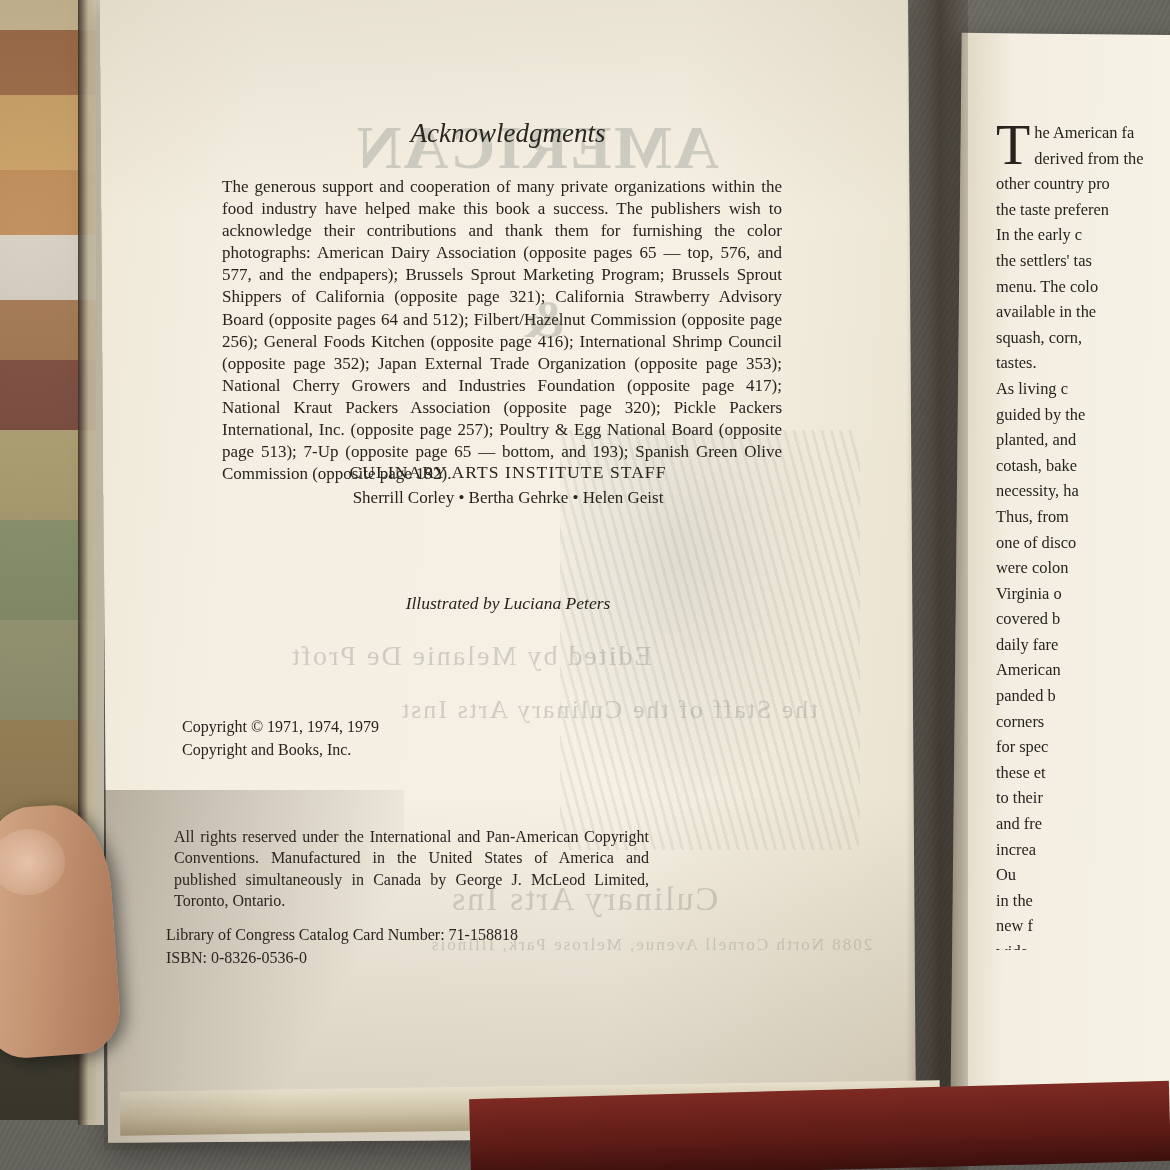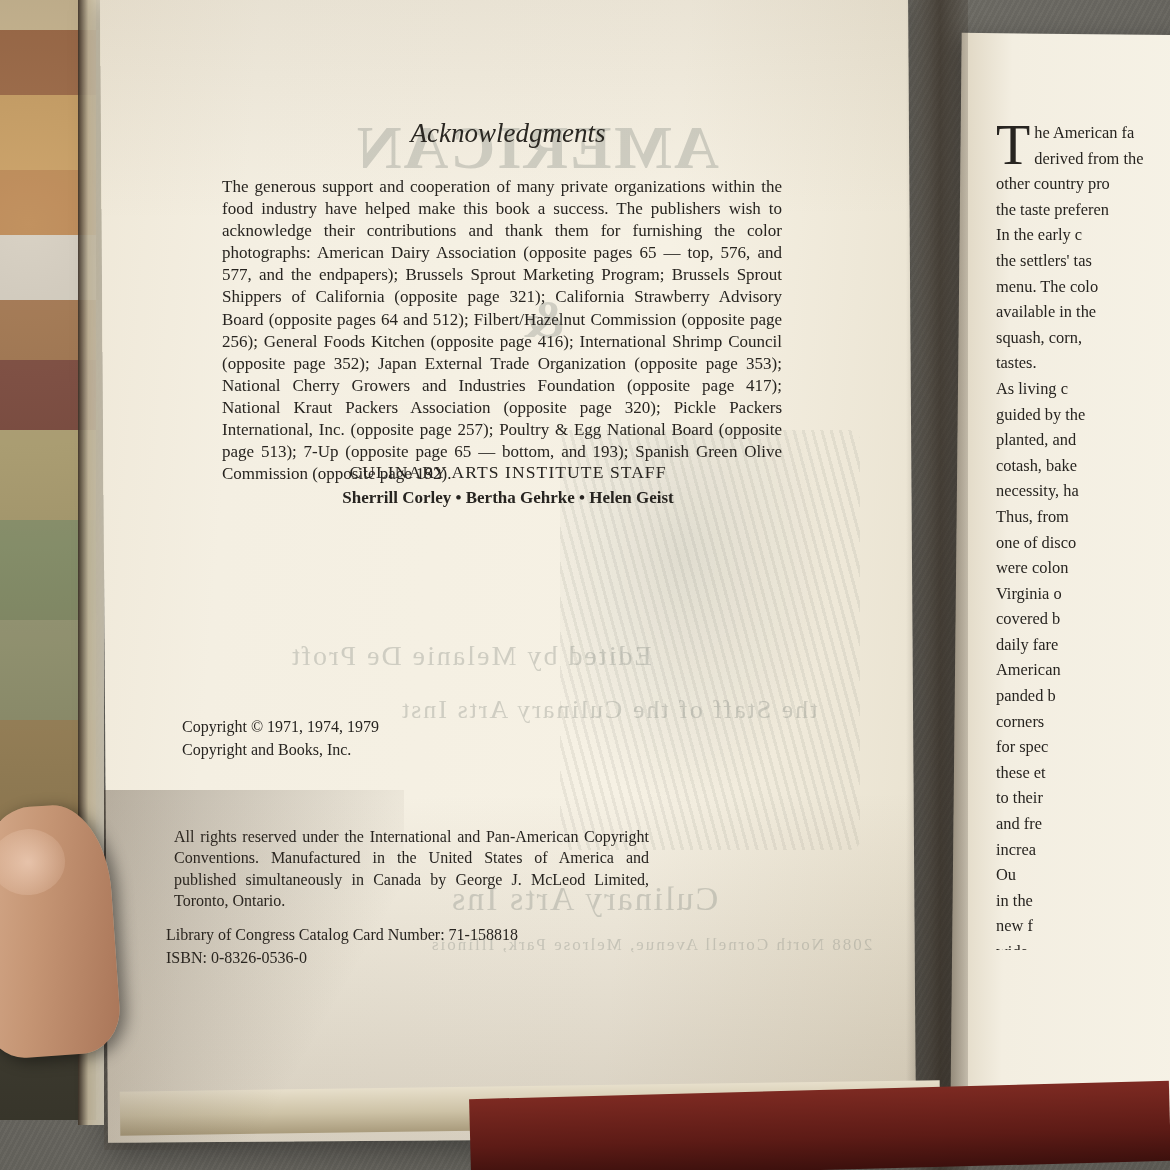--- a/index.html
+++ b/index.html
@@ -214,21 +214,20 @@
     color: #272420;
   }
   .staff .heading {
     font-size: 17.5px;
     letter-spacing: 1.1px;
   }
   .staff .names {
     font-size: 17px;
     line-height: 1.42;
     margin-top: 3px;
-    font-weight: bold;
   }
   .credit {
     position: absolute;
     left: 0; right: 0;
     text-align: center;
     font-style: italic;
     font-size: 17.5px;
     color: #272420;
   }
   .credit.designed { top: 562px; }
@@ -306,20 +305,21 @@
   <div class="content">
     <div class="ack-title">Acknowledgments</div>
 
     <div class="ack-body">The generous support and cooperation of many private organizations within the food industry have helped make this book a success. The publishers wish to acknowledge their contributions and thank them for furnishing the color photographs: American Dairy Association (opposite pages 65 — top, 576, and 577, and the endpapers); Brussels Sprout Marketing Program; Brussels Sprout Shippers of California (opposite page 321); California Strawberry Advisory Board (opposite pages 64 and 512); Filbert/Hazelnut Commission (opposite page 256); General Foods Kitchen (opposite page 416); International Shrimp Council (opposite page 352); Japan External Trade Organization (opposite page 353); National Cherry Growers and Industries Foundation (opposite page 417); National Kraut Packers Association (opposite page 320); Pickle Packers International, Inc. (opposite page 257); Poultry &amp; Egg National Board (opposite page 513); 7-Up (opposite page 65 — bottom, and 193); Spanish Green Olive Commission (opposite page 192).</div>
 
     <div class="staff">
       <div class="heading">CULINARY ARTS INSTITUTE STAFF</div>
       <div class="names">Sherrill Corley • Bertha Gehrke • Helen Geist</div>
     </div>
 
+    <div class="credit illustrated">Illustrated by Luciana Peters</div>
 
     <div class="copyright">
       <div>Copyright © 1971, 1974, 1979</div>
       <div>Copyright and Books, Inc.</div>
     </div>
 
     <div class="rights">All rights reserved under the International and Pan-American Copyright Conventions. Manufactured in the United States of America and published simultaneously in Canada by George J. McLeod Limited, Toronto, Ontario.</div>
 
     <div class="lccn">
       <div>Library of Congress Catalog Card Number: 71-158818</div>

